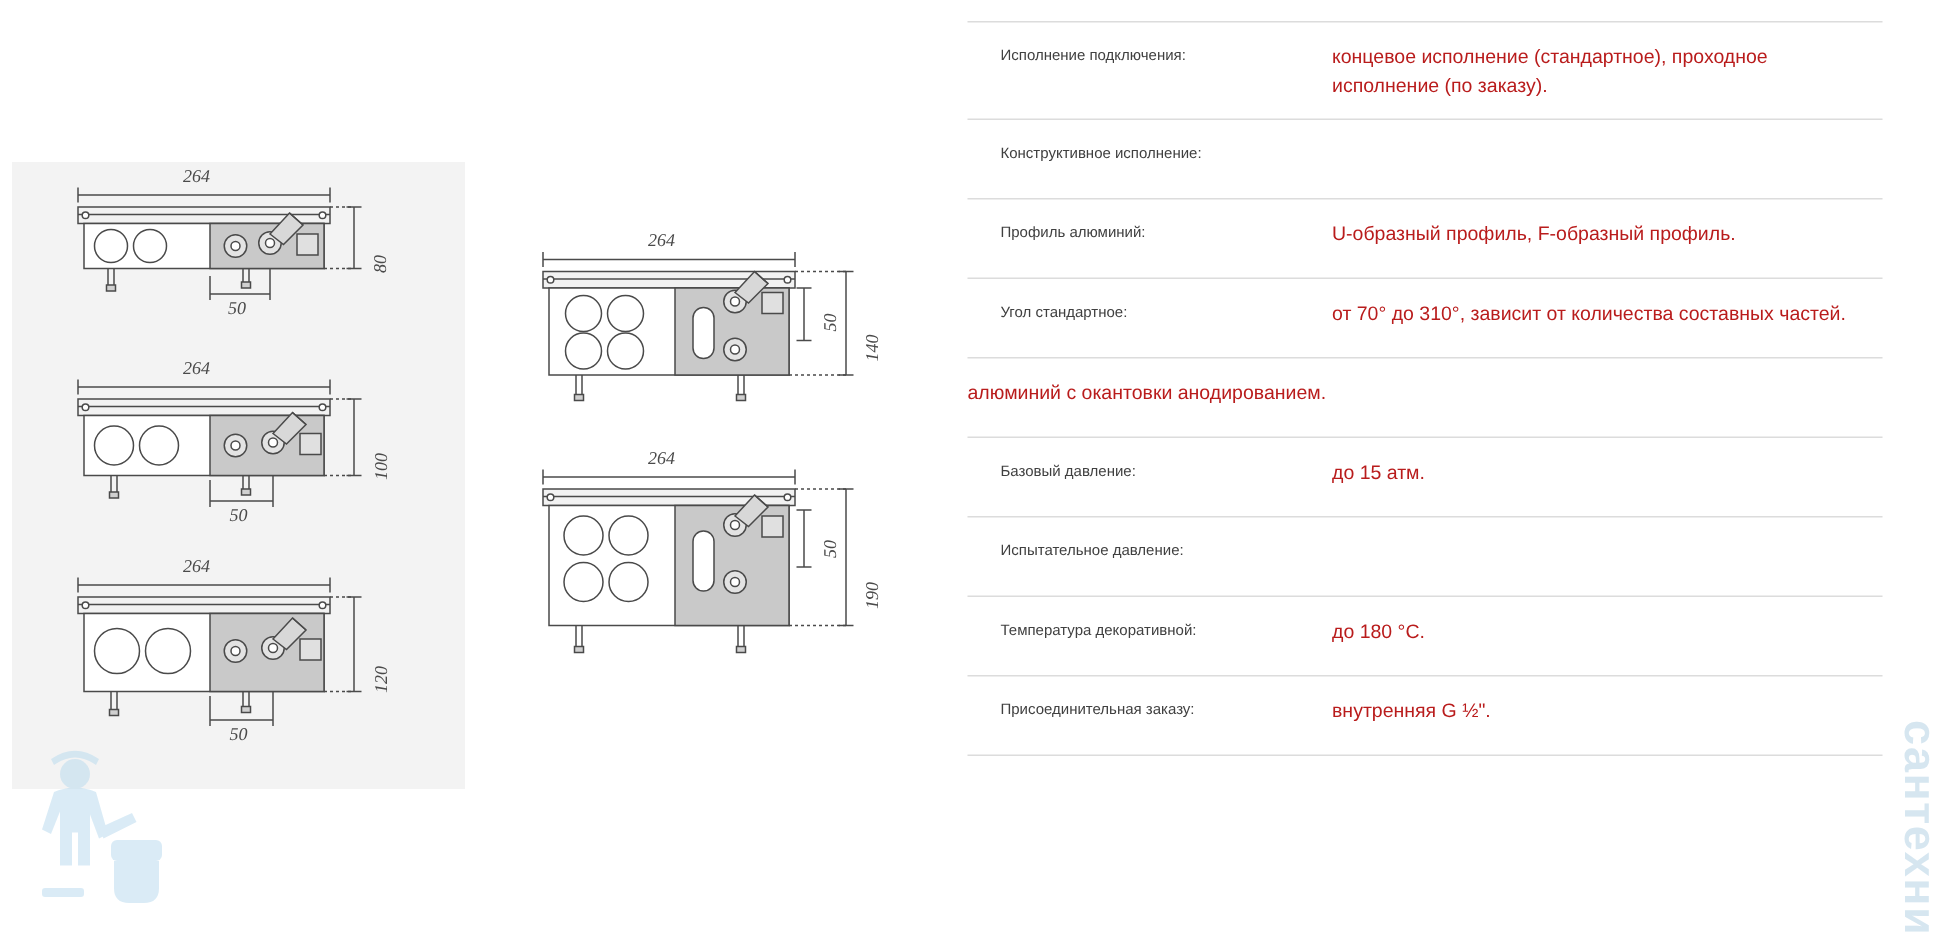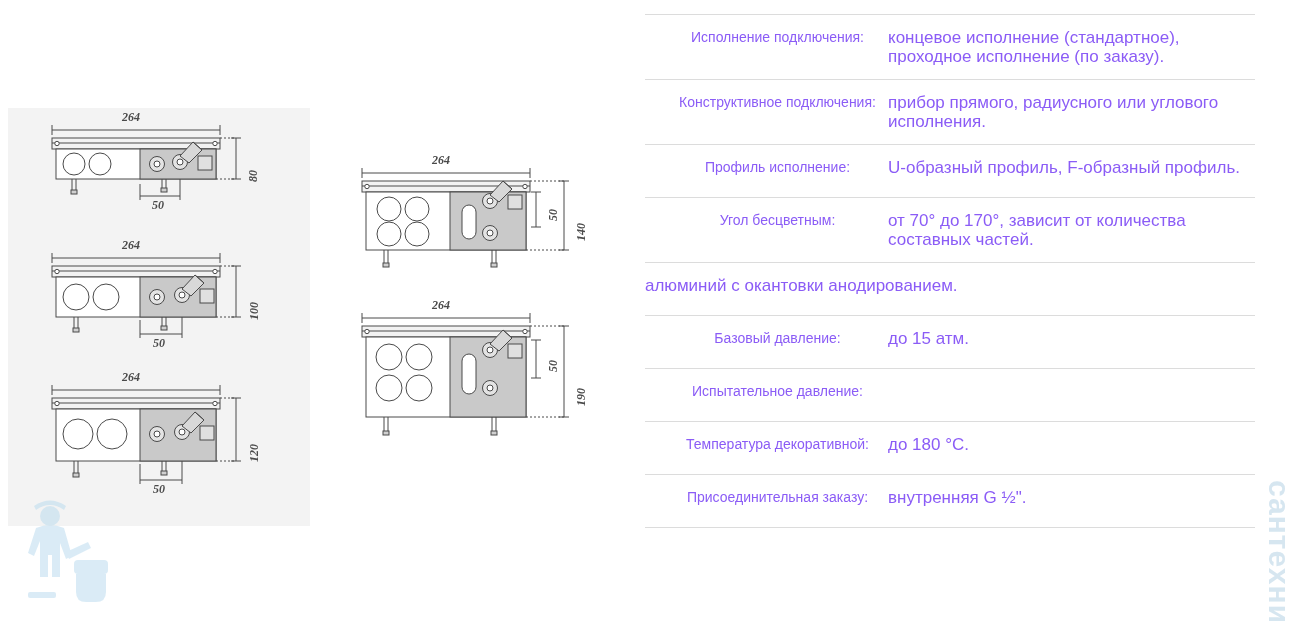--- a/index.html
+++ b/index.html
@@ -32,21 +32,20 @@
   .drawing-bg {
     position: absolute;
     left: 8px;
     top: 108px;
     width: 302px;
     height: 418px;
     background: #f3f3f3;
   }
   .unit {
     position: absolute;
-    font-weight: bold;
   }
 
   .dim-label {
     position: absolute;
     font-style: italic;
     font-size: 12px;
     color: #4a4a4a;
     font-family: "Liberation Serif", serif;
     white-space: nowrap;
   }
@@ -70,31 +69,30 @@
     border-bottom: 1px solid #dcdcdc;
     padding: 13px 0 13px 0;
     min-height: 26px;
   }
   .spec-row:first-child { border-top: 1px solid #dcdcdc; }
   .spec-term {
     width: 243px;
     flex: 0 0 243px;
     padding-left: 22px;
     box-sizing: border-box;
-    font-size: 14px;
+    font-size: 10px;
     line-height: 19px;
-    color: #8b5cf6;
-    text-align: center;
+    color: #404040;
   }
   .spec-def {
     flex: 1;
     padding-right: 8px;
-    font-size: 17px;
+    font-size: 13px;
     line-height: 19px;
-    color: #8b5cf6;
+    color: #b91c1c;
   }
 
   
   .wm-plumber {
     position: absolute;
     left: 6px;
     top: 500px;
     width: 120px;
     height: 118px;
     opacity: 0.55;
@@ -364,32 +362,31 @@
   </div>
 
   <div class="spec">
 
     <div class="spec-row">
       <div class="spec-term">Исполнение подключения:</div>
       <div class="spec-def">концевое исполнение (стандартное), проходное исполнение (по заказу).</div>
     </div>
 
     <div class="spec-row">
-      <div class="spec-term">Конструктивное подключения:</div>
-      <div class="spec-def">прибор прямого, радиусного или углового исполнения.</div>
-    </div>
-
-    <div class="spec-row">
-      <div class="spec-term">Профиль исполнение:</div>
+      <div class="spec-term">Конструктивное исполнение:</div>
+    </div>
+
+    <div class="spec-row">
+      <div class="spec-term">Профиль алюминий:</div>
       <div class="spec-def">U-образный профиль, F-образный профиль.</div>
     </div>
 
     <div class="spec-row">
-      <div class="spec-term">Угол бесцветным:</div>
-      <div class="spec-def">от 70° до 170°, зависит от количества составных частей.</div>
+      <div class="spec-term">Угол стандартное:</div>
+      <div class="spec-def">от 70° до 310°, зависит от количества составных частей.</div>
     </div>
 
     <div class="spec-row">
       <div class="spec-def">алюминий с окантовки анодированием.</div>
     </div>
 
     <div class="spec-row">
       <div class="spec-term">Базовый давление:</div>
       <div class="spec-def">до 15 атм.</div>
     </div>

